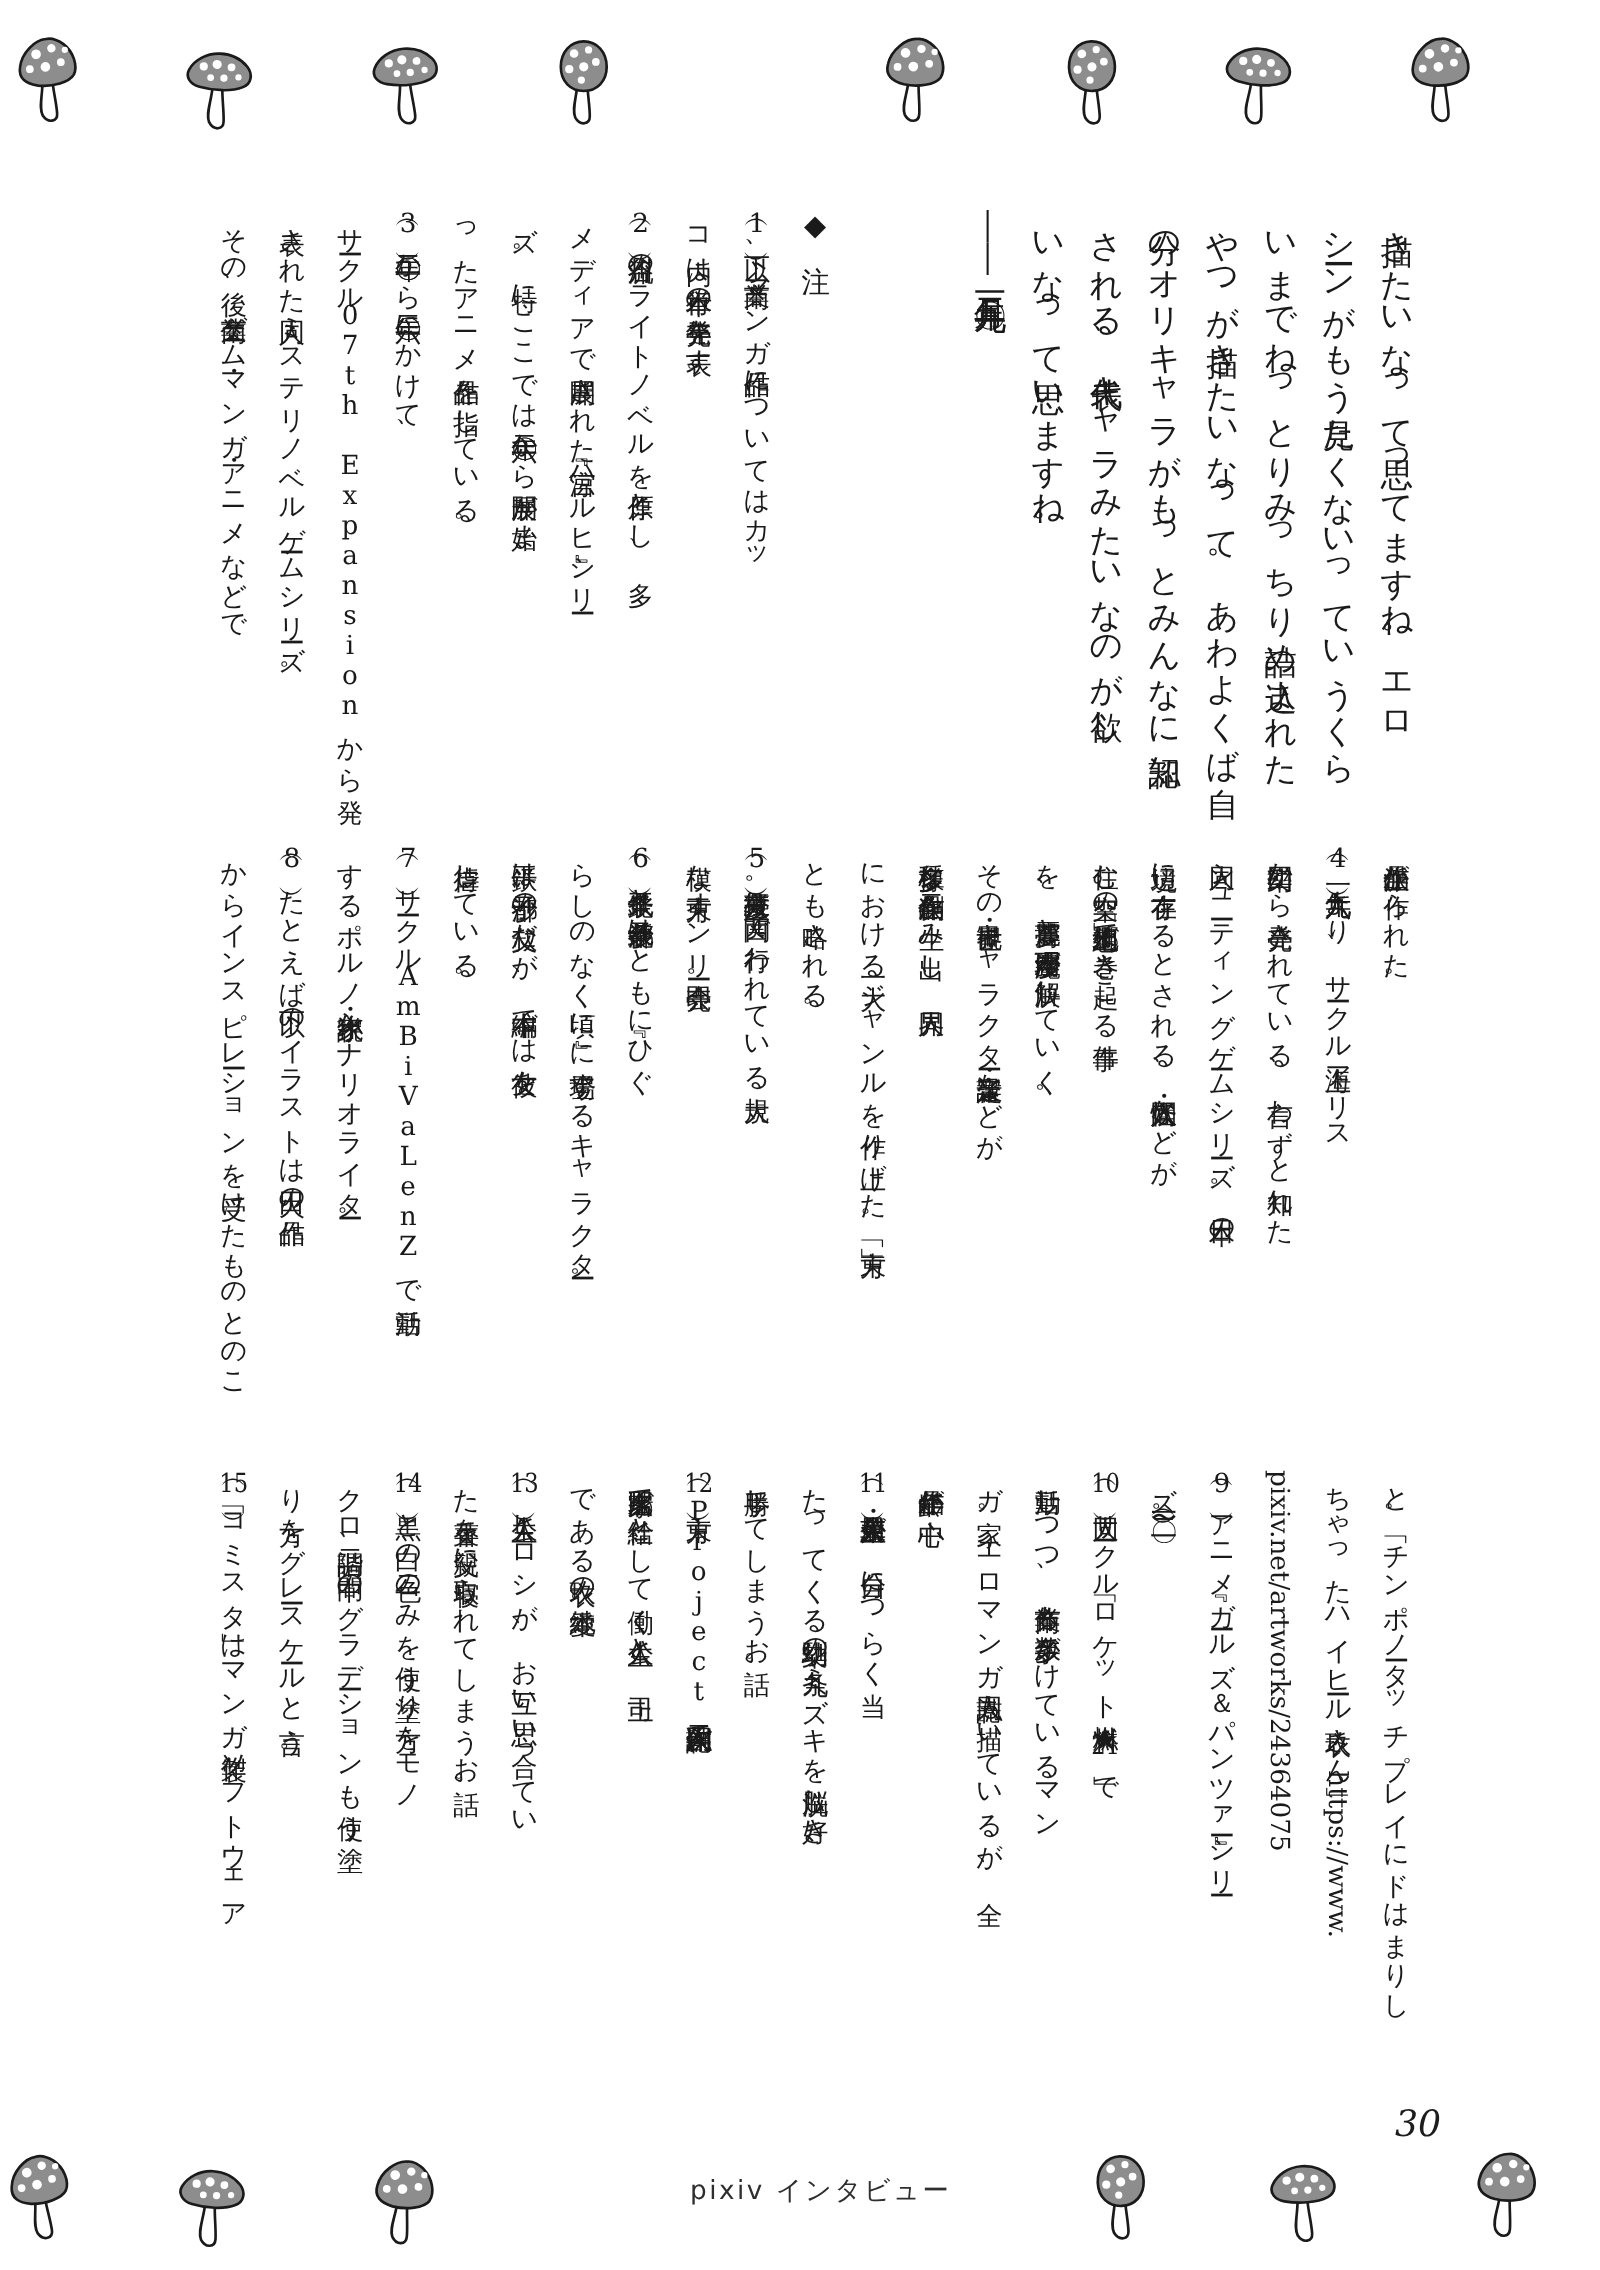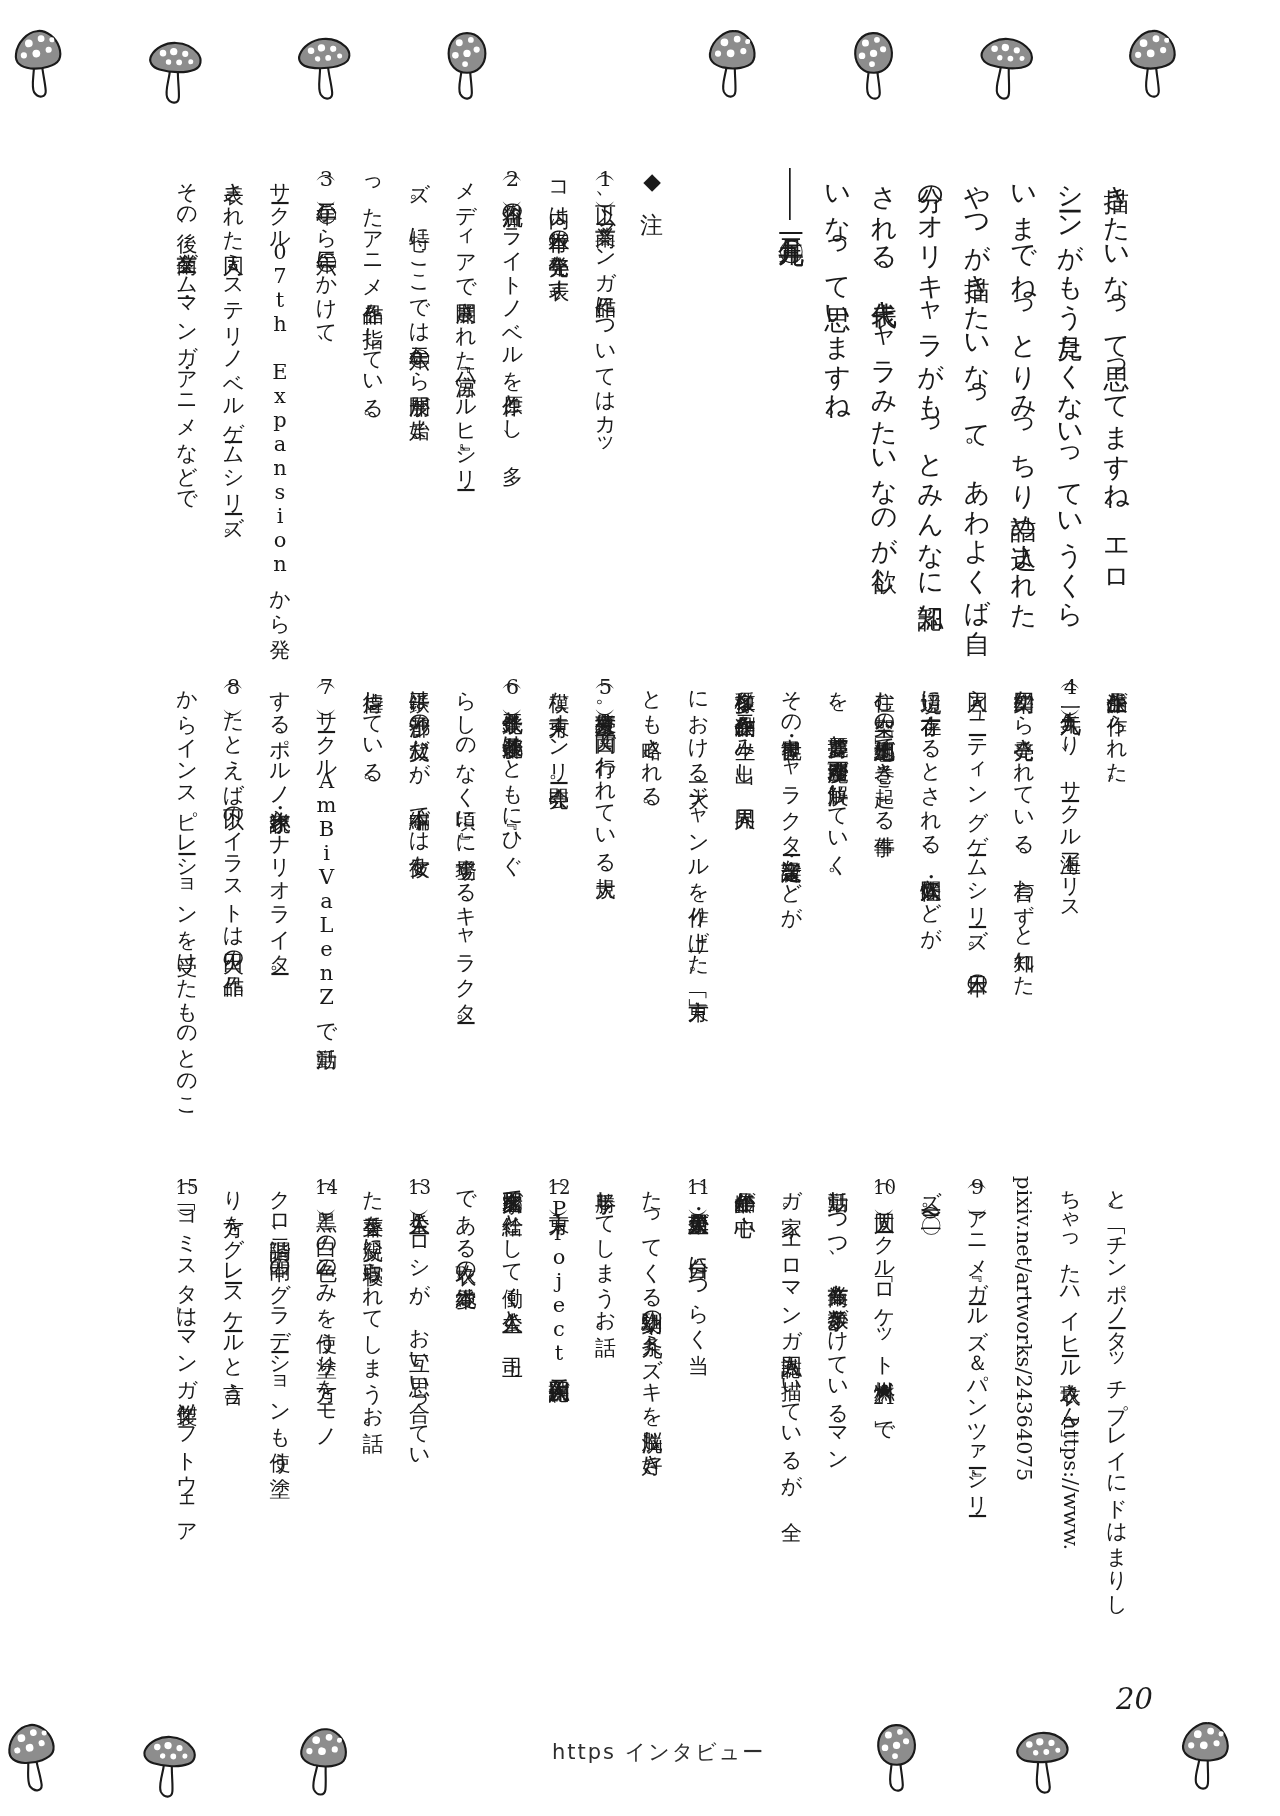--- a/index.html
+++ b/index.html
@@ -264,15 +264,15 @@
       <div class="col nt"><span>比那名居家で給仕として働く主人公と、上司</span></div>
       <div class="col nt"><span>である衣玖の純愛本。</span></div>
       <div class="col nt"><span>（</span><span class="tcy">13</span><span>）主人公ヒロシが、お互い思い合ってい</span></div>
       <div class="col nt"><span>た香菜を父親に寝取られてしまうお話。</span></div>
       <div class="col nt"><span>（</span><span class="tcy">14</span><span>）黒と白の二色のみを使う塗り方をモノ</span></div>
       <div class="col nt"><span>クロ二階調、中間のグラデーションも使う塗</span></div>
       <div class="col nt"><span>り方をグレースケールと言う。</span></div>
       <div class="col nt"><span>（</span><span class="tcy">15</span><span>）「コミスタ」はマンガ製作ソフトウェア</span></div>
     </section>
 
-  <div class="page-number">20</div>
-  <div class="footer-label">https インタビュー</div>
+  <div class="page-number">30</div>
+  <div class="footer-label">pixiv インタビュー</div>
 </div>
 
 </body></html>

